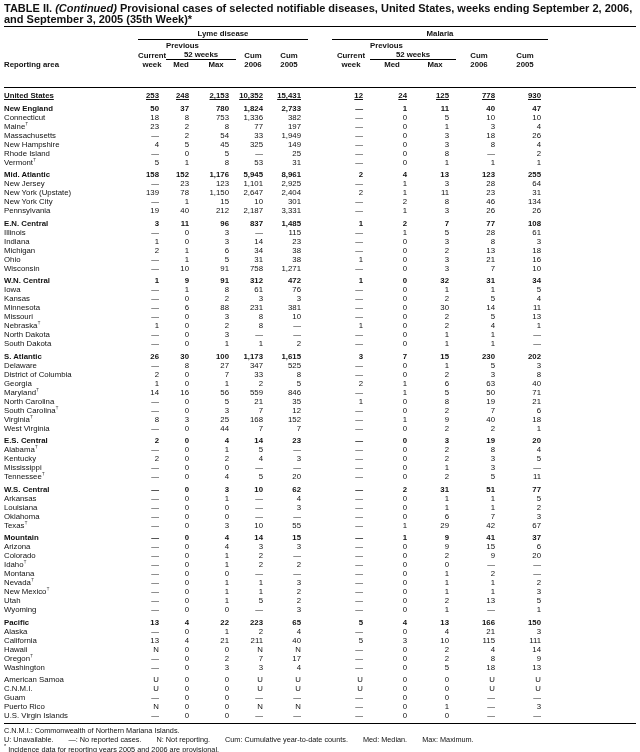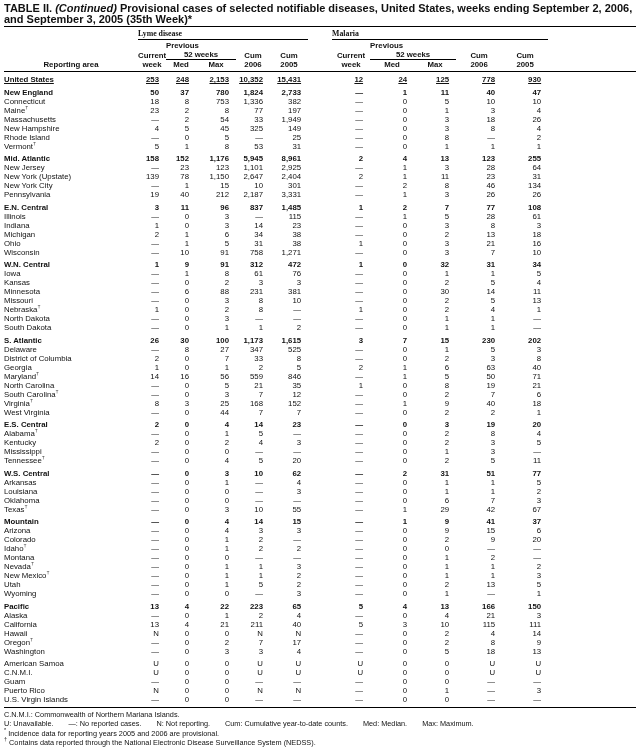--- a/index.html
+++ b/index.html
@@ -10,25 +10,25 @@
   .title .it{font-style:italic;}
   table{border-collapse:collapse;table-layout:fixed;width:632px;}
   col.c-area{width:134px;}
   col.l1{width:28px;}col.l2{width:30px;}col.l3{width:40px;}col.l4{width:34px;}col.l5{width:38px;}
   col.gap{width:24px;}
   col.m1{width:38px;}col.m2{width:44px;}col.m3{width:42px;}col.m4{width:46px;}col.m5{width:46px;}
   col.tail{width:88px;}
   th,td{margin:0;padding:0;font-size:7.8px;line-height:9px;font-weight:normal;vertical-align:bottom;
         white-space:nowrap;overflow:hidden;}
   thead tr.grp-row th, thead tr.grp-row td{border-top:1.5px solid #000;padding-top:2px;}
-  th.grp{font-weight:bold;text-align:left;border-bottom:1px solid #000;padding-bottom:1px;font-family:Liberation Serif, serif;}
+  th.grp{font-weight:bold;text-align:center;border-bottom:1px solid #000;padding-bottom:1px;}
   th.prev{font-weight:bold;text-align:left;padding-top:1px;}
   th.sub{font-weight:bold;text-align:center;}
   th.w52{font-weight:bold;text-align:center;border-bottom:1px solid #000;}
-  thead tr.bot-row th, thead tr.bot-row td{border-bottom:1.5px solid #000;padding-bottom:2px;text-align:center;}
+  thead tr.bot-row th, thead tr.bot-row td{border-bottom:1.5px solid #000;padding-bottom:18px;}
   th.rarea{text-align:left;font-weight:bold;}
   td.area{text-align:left;}
   td.num{text-align:right;padding-right:7px;}
   tbody tr.bold td{font-weight:bold;}
   tbody tr td{line-height:9px;}
   tbody tr.sec td{padding-top:3.5px;}
   tbody tr:first-child td{padding-top:3px;text-decoration:underline;}
   sup{font-size:5.5px;vertical-align:super;line-height:0;}
   .foot-rule{width:632px;border-top:1.5px solid #000;margin-top:3px;}
   .footnotes{font-size:7.3px;line-height:9.3px;margin-top:2px;}

